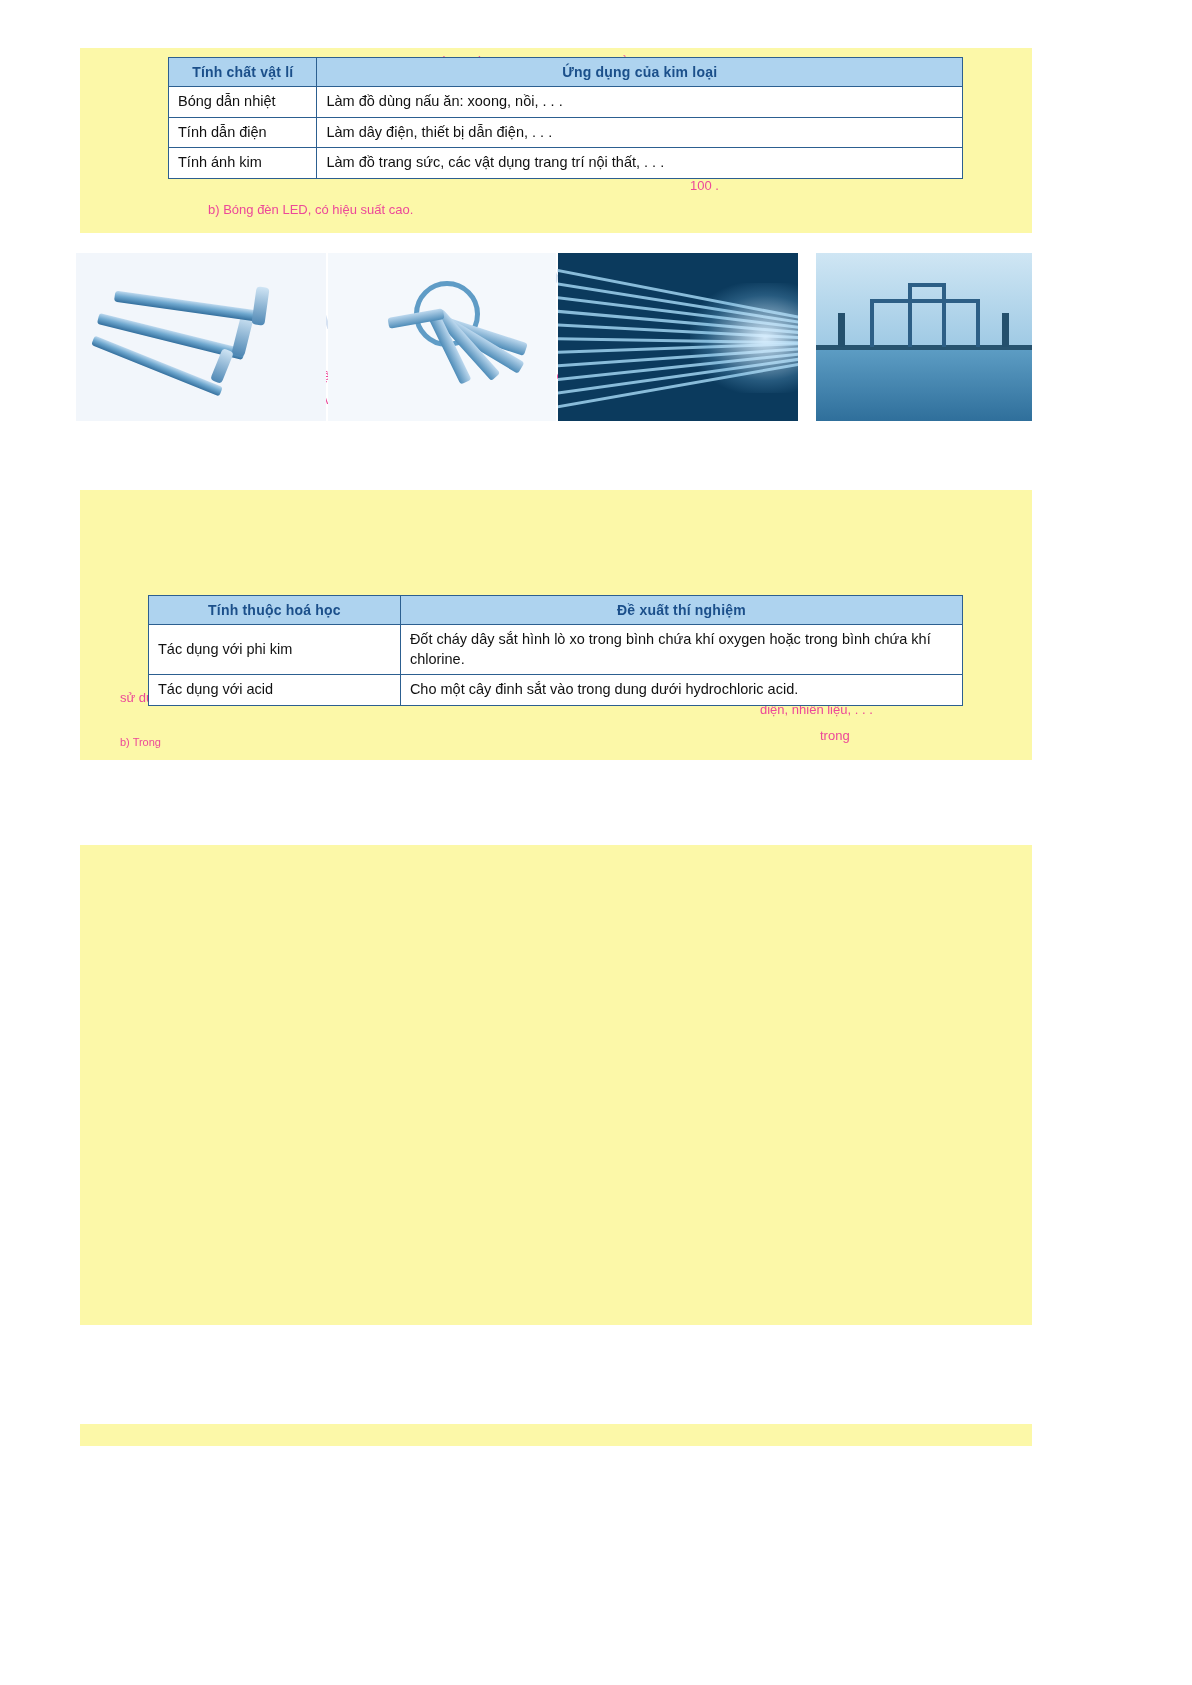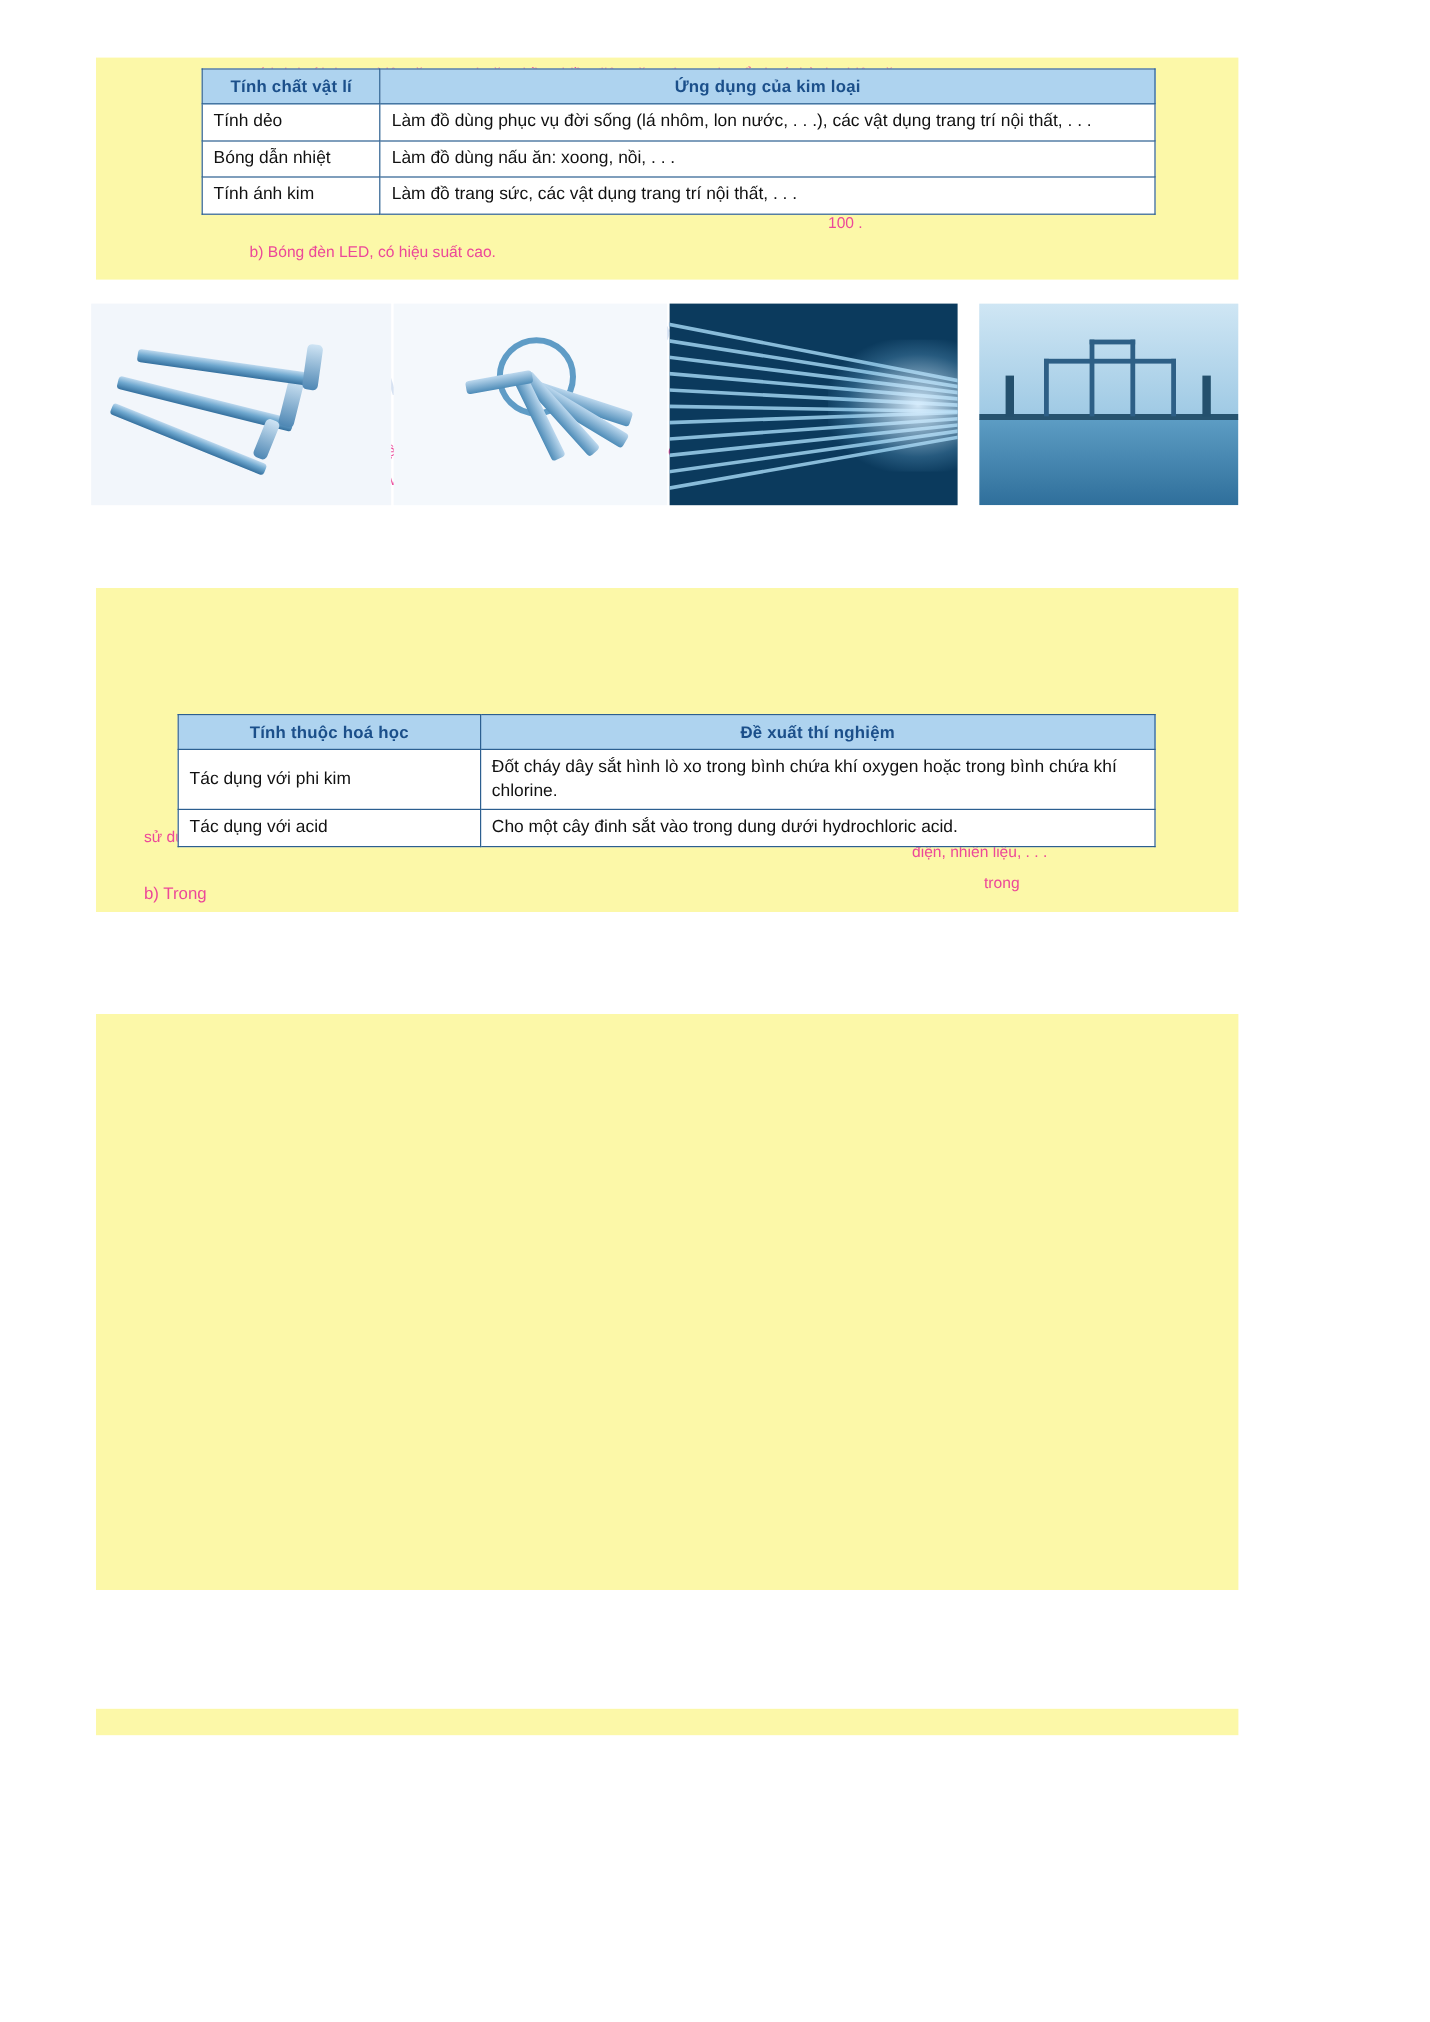--- a/index.html
+++ b/index.html
@@ -174,39 +174,39 @@
     <div class="ghost" style="left: 690px; top: 176px; font-size: 13px;">100 .</div>
     <div class="ghost" style="left: 208px; top: 200px; font-size: 13px;">b)   Bóng đèn LED, có hiệu suất cao.</div>
     <div class="ghost big" style="left: 330px; top: 258px; font-size: 26px;">SƠ KẾT KHÁI CƠ BẢN</div>
     <div class="ghost big" style="left: 290px; top: 300px; font-size: 26px;">KIM VÀ KIM LOẠI</div>
     <div class="ghost" style="left: 120px; top: 366px; font-size: 13px;">độ nóng chảy cao, khả năng dẫn điện và dẫn nhiệt tốt. Khả năng chế tạo phôi liệu</div>
     <div class="ghost" style="left: 120px; top: 390px; font-size: 13px;">hợp kim phụ thuộc vào thành phần và tỉ lệ các kim loại.</div>
     <div class="ghost" style="left: 200px; top: 630px; font-size: 13px;">máy tính, . . . vì vậy năng lượng là</div>
     <div class="ghost" style="left: 480px; top: 658px; font-size: 13px;">vào năng lượng hoá thạch, thay thế</div>
     <div class="ghost" style="left: 120px; top: 688px; font-size: 13px;">sử dụng nhiên liệu tái tạo.</div>
     <div class="ghost" style="left: 760px; top: 700px; font-size: 13px;">điện, nhiên liệu, . . .</div>
-    <div class="ghost" style="left: 120px; top: 734px; font-size: 14px;">b)   Trong</div>
+    <div class="ghost" style="left: 120px; top: 734px; font-size: 11px;">b)   Trong</div>
     <div class="ghost" style="left: 820px; top: 726px; font-size: 13px;">trong</div>
   </div>
 
 <table class="doc-table" id="table-physical">
   <thead>
     <tr>
       <th>Tính chất vật lí</th>
       <th>Ứng dụng của kim loại</th>
     </tr>
   </thead>
   <tbody>
     <tr>
-      <td class="col-prop">Tính dẻo</td>
-      <td class="col-app">Làm đồ dùng phục vụ đời sống (lá nhôm, lon nước, . . .), các vật dụng trang trí nội thất, . . .</td>
-    </tr>
-    <tr>
       <td class="col-prop">Bóng dẫn nhiệt</td>
       <td class="col-app">Làm đồ dùng nấu ăn: xoong, nồi, . . .</td>
+    </tr>
+    <tr>
+      <td class="col-prop">Tính dẫn điện</td>
+      <td class="col-app">Làm dây điện, thiết bị dẫn điện, . . .</td>
     </tr>
     <tr>
       <td class="col-prop">Tính ánh kim</td>
       <td class="col-app">Làm đồ trang sức, các vật dụng trang trí nội thất, . . .</td>
     </tr>
   </tbody>
 </table>
 
 <div class="photo-strip">
 

